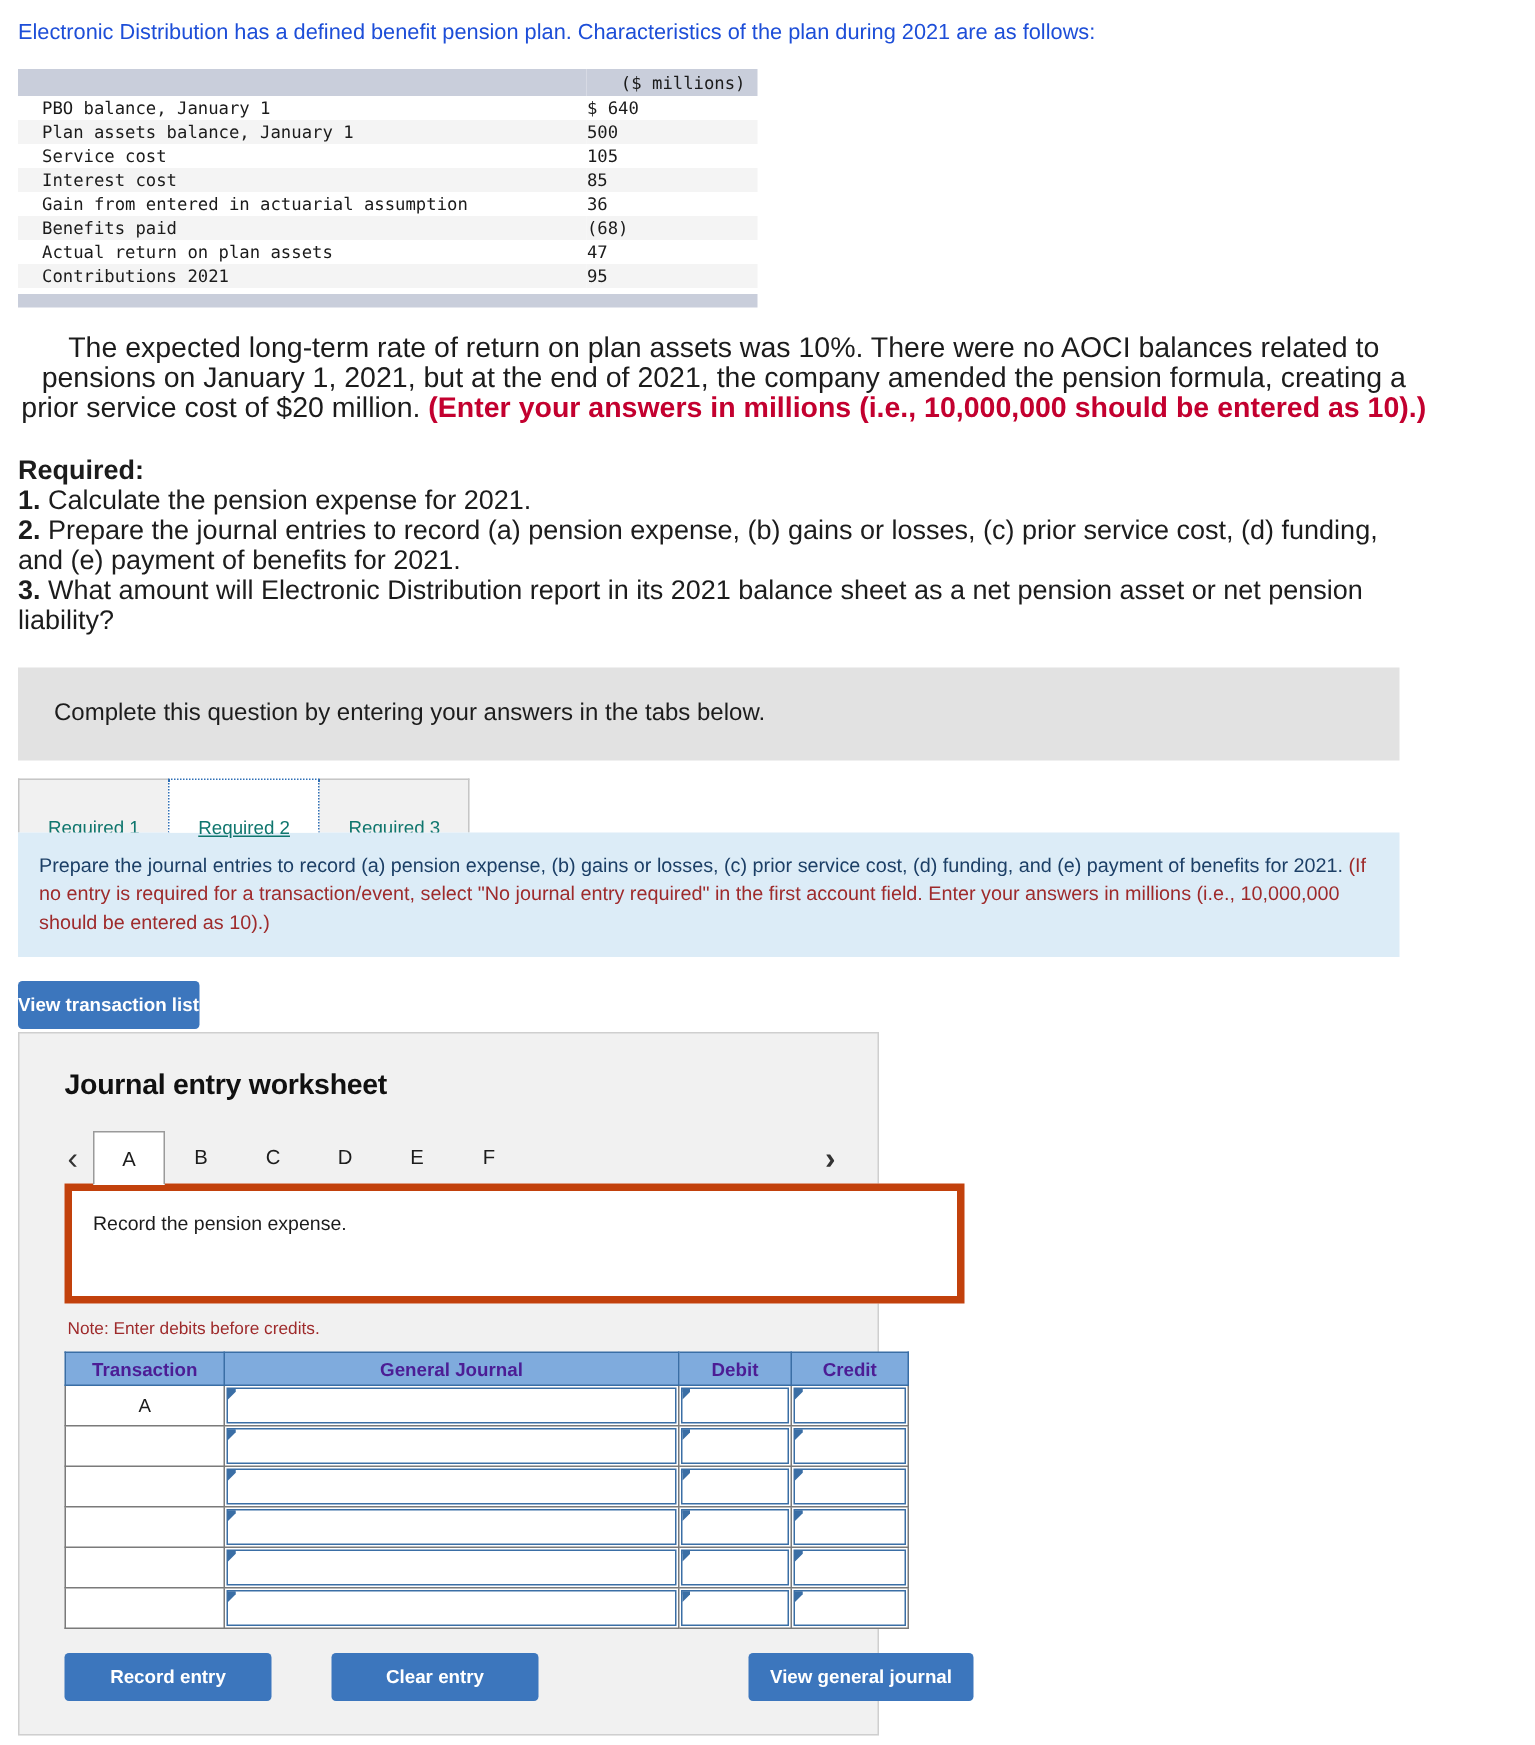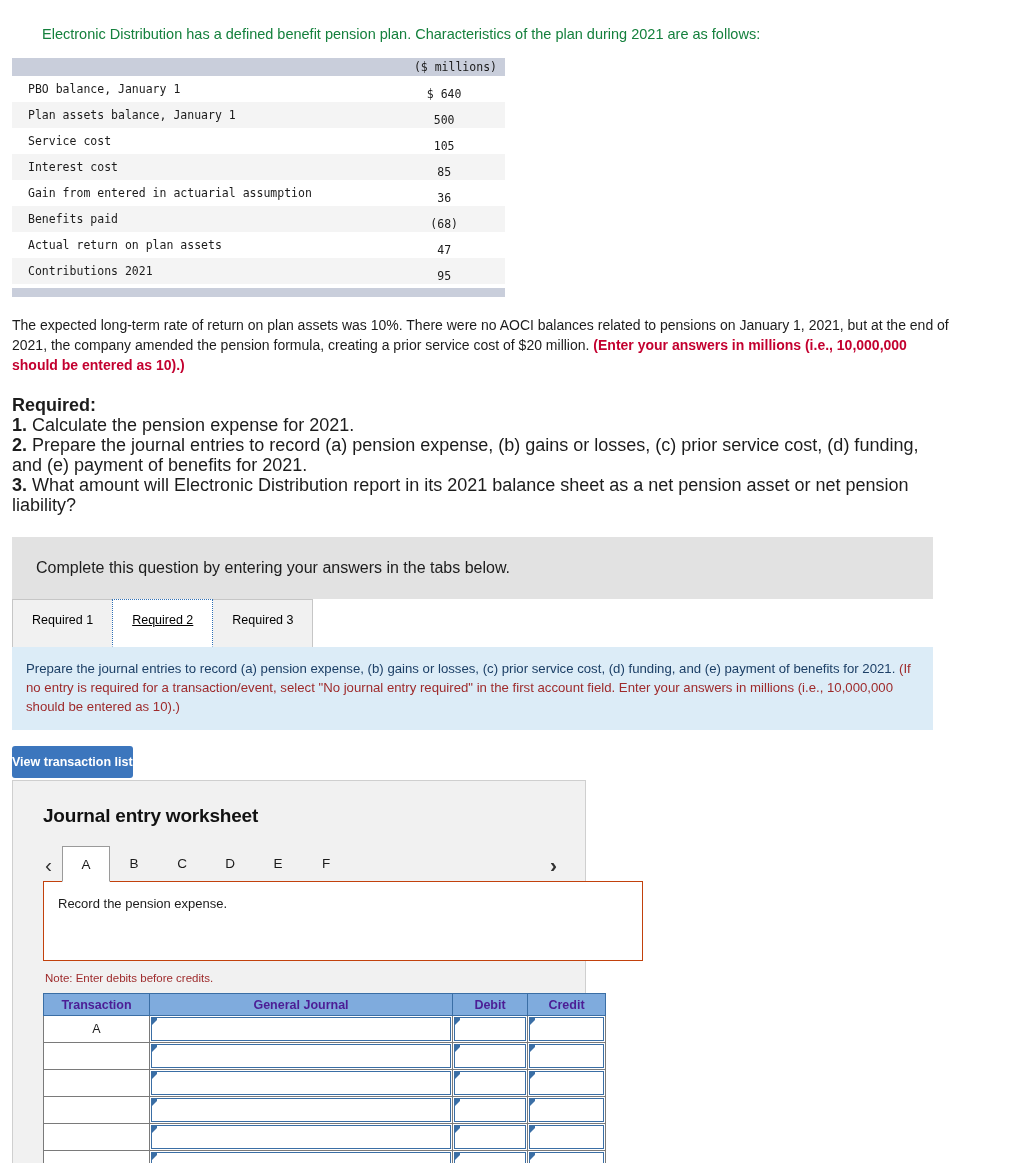--- a/index.html
+++ b/index.html
@@ -9,23 +9,22 @@
     background: #ffffff;
     font-family: "Liberation Sans", sans-serif;
     color: #222222;
   }
   .page { position: relative; width: 1023px; padding: 0; }
 
   
   .intro {
     font-size: 14.5px;
     line-height: 19px;
-    color: #15803d;
-    padding: 25px 12px 0 12px;
-    margin-left: 30px;
+    color: #1d4ed8;
+    padding: 13px 12px 0 12px;
   }
 
   
   .data-table-wrap { padding: 14px 0 0 12px; }
   table.data-table {
     border-collapse: collapse;
     width: 493px;
     font-family: "DejaVu Sans Mono", "Liberation Mono", monospace;
     font-size: 11.5px;
     color: #1b1b1b;
@@ -36,39 +35,40 @@
     font-weight: normal;
     padding: 2px 8px 2px 0;
     font-size: 11.5px;
   }
   table.data-table th.blank { background: #c9cedb; }
   table.data-table td.lbl {
     padding: 1px 4px 1px 16px;
     white-space: nowrap;
   }
   table.data-table td.val {
-    text-align: center;
-    padding: 11px 8px 1px 0;
+    text-align: left;
+    padding: 1px 8px 1px 0;
     white-space: nowrap;
   }
   table.data-table tbody tr:nth-child(odd) { background: #ffffff; }
   table.data-table tbody tr:nth-child(even) { background: #f4f4f4; }
   .table-footer-bar {
     width: 493px;
     height: 9px;
     background: #c9cedb;
     margin-top: 4px;
   }
 
   
   .para {
     padding: 18px 70px 0 12px;
-    font-size: 14px;
+    font-size: 19px;
     line-height: 20px;
     color: #1c1c1c;
+    text-align: center;
   }
   .para .red { color: #c3002f; font-weight: bold; }
   .req-block {
     padding: 20px 70px 0 12px;
     font-size: 18px;
     line-height: 20px;
     color: #1c1c1c;
   }
   .req-block b { font-weight: bold; }
   .req-line { margin: 0; }
@@ -86,25 +86,25 @@
 
   
   .req-tabs {
     margin: 6px 0 0 12px;
     display: flex;
     align-items: flex-end;
     height: 42px;
     position: relative;
   }
   .req-tab {
-    height: 48px;
+    height: 36px;
     line-height: 40px;
-    padding: 0 19px;
+    padding: 12px 19px;
     font-size: 12.5px;
-    color: #000000;
+    color: #0f766e;
     background: #f1f1f1;
     border: 1px solid #c6c6c6;
     border-bottom: none;
     margin-right: -1px;
     cursor: pointer;
     text-align: center;
   }
   .req-tab.active {
     background: #ffffff;
     border: 1px dotted #2f6fb5;
@@ -192,21 +192,21 @@
   }
   .ltab.active {
     background: #ffffff;
     border: 1px solid #9a9a9a;
     border-bottom: 1px solid #ffffff;
     position: relative;
     z-index: 3;
     margin-bottom: -1px;
   }
   .desc-box {
-    border: 1px solid #c2410c;
+    border: 5px solid #c2410c;
     background: #ffffff;
     min-height: 80px;
     padding: 14px 14px;
     font-size: 13px;
     color: #1c1c1c;
     position: relative;
     z-index: 1;
     width: 600px;
   }
   .note {

